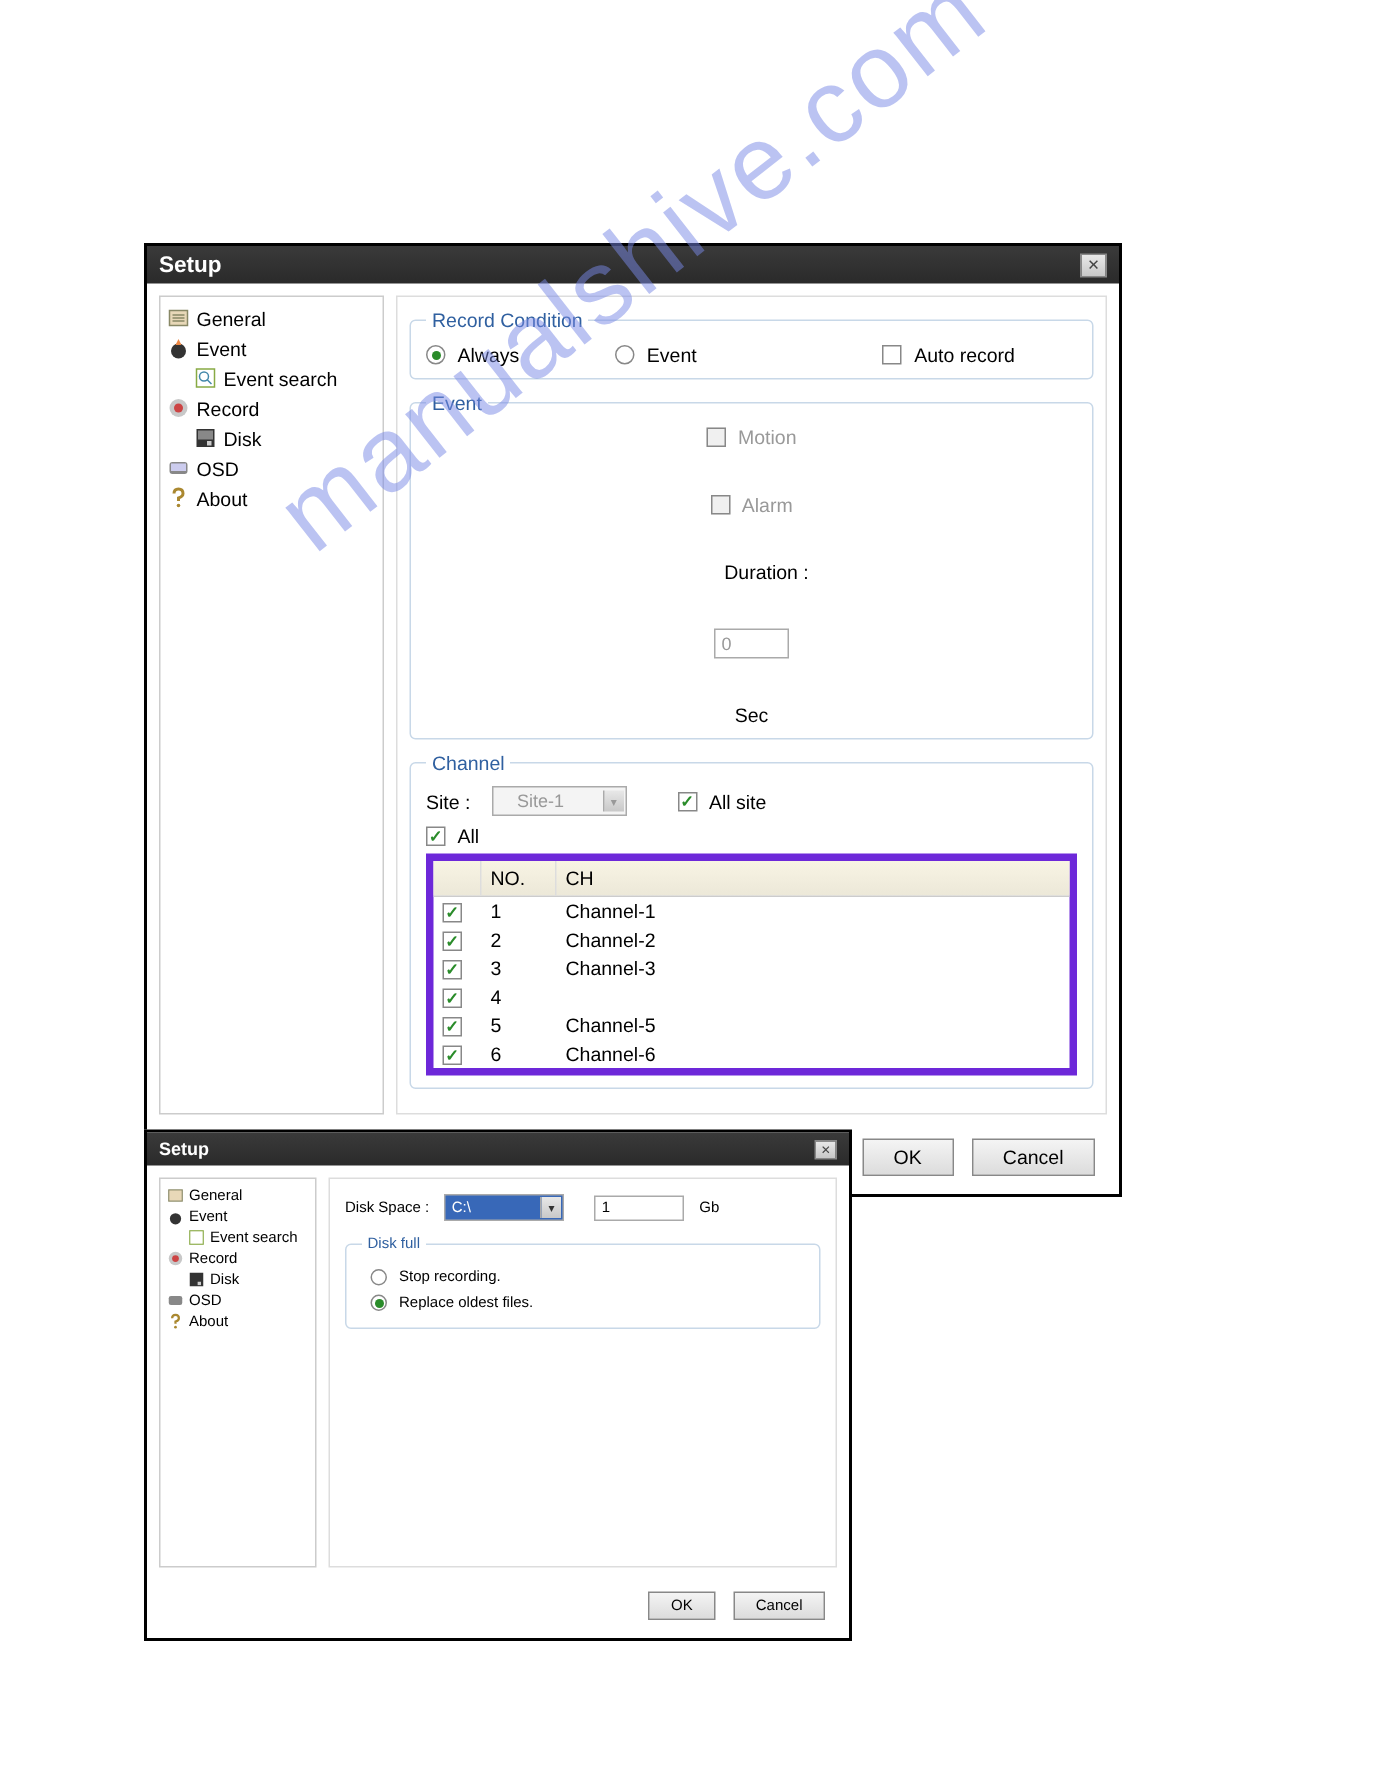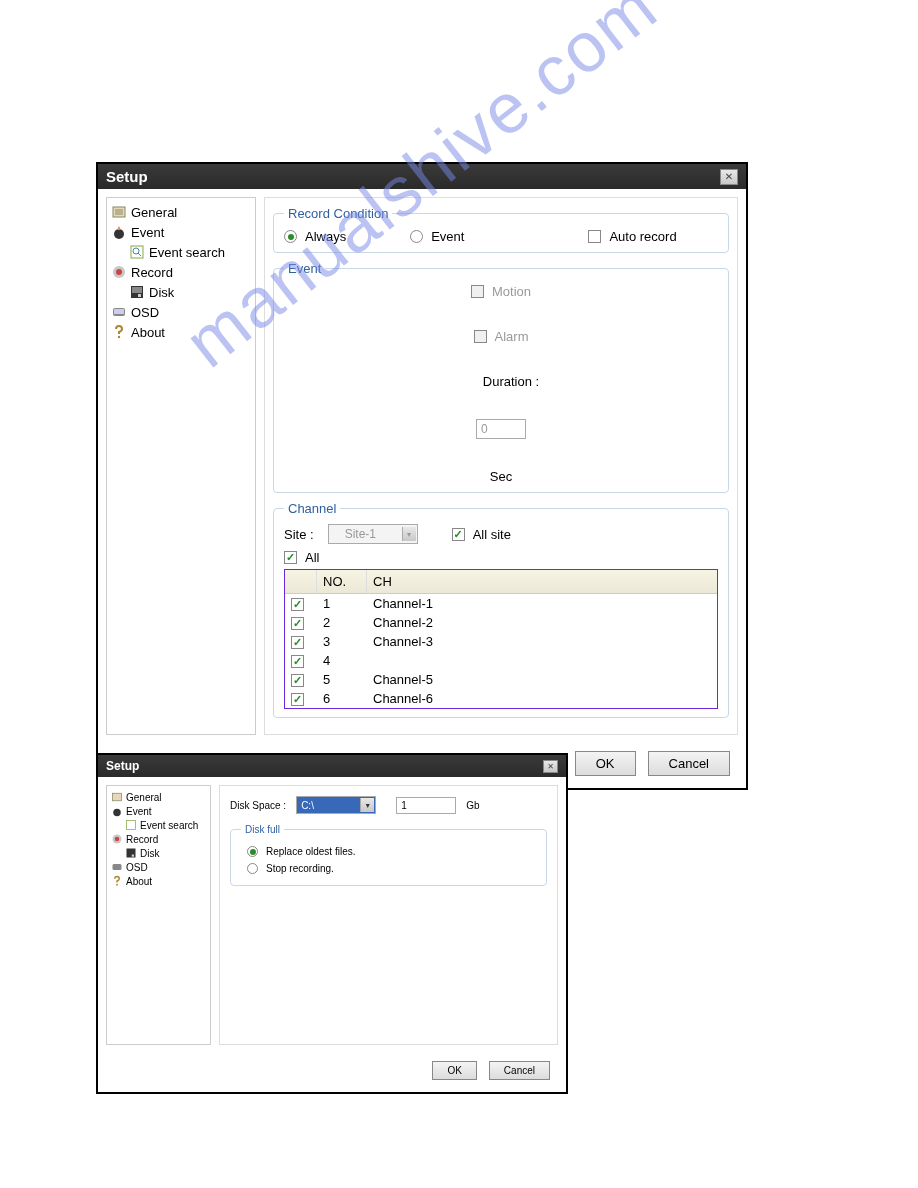--- a/index.html
+++ b/index.html
@@ -47,21 +47,21 @@
     .text-input { border: 1px solid #aaa; padding: 2px 4px; font-size: 12px; width: 50px; text-align: left; }
     .text-input.disabled { color: #999; background: #fff; }
     .dialog-2 .text-input { font-size: 10px; width: 60px; }
 
     .select-box { border: 1px solid #aaa; background: #f4f4f4; padding: 2px 4px; display: inline-flex; align-items: center; justify-content: space-between; width: 90px; font-size: 12px; cursor: pointer; }
     .select-box.disabled { color: #999; cursor: default; padding-left: 16px; }
     .select-arrow { width: 14px; height: 14px; background: linear-gradient(#e8e8e8,#c8c8c8); border-left: 1px solid #aaa; display: flex; align-items: center; justify-content: center; font-size: 8px; margin-right: -3px; }
     .dialog-2 .select-box { width: 80px; height: 18px; font-size: 10px; }
     .dialog-2 .select-box.drive { background: #3868b8; color: #fff; }
 
-    .channel-table-wrap { border: 1px solid #6d28d9; }
+    .channel-table-wrap { border: 5px solid #6d28d9; }
     .table-head { display: flex; background: linear-gradient(#f8f4e4, #ece8d8); font-size: 13px; border-bottom: 1px solid #ccc; }
     .col-chk { width: 32px; padding: 4px 6px; border-right: 1px solid #ddd; }
     .col-no { width: 50px; padding: 4px 6px; border-right: 1px solid #ddd; }
     .col-ch { flex: 1; padding: 4px 6px; }
     .table-body { max-height: 140px; overflow-y: scroll; }
     .table-row { display: flex; font-size: 13px; }
     .table-row .col-chk { border-right: none; padding: 2px 6px; }
     .table-row .col-no { border-right: none; padding: 2px 6px; }
     .table-row .col-ch { padding: 2px 6px; }
     .table-body::-webkit-scrollbar { width: 16px; }
@@ -338,26 +338,26 @@
           <span class="select-arrow" style="color:#333;">▾</span>
         </span>
         <span class="text-input" style="margin-left:10px;">1</span>
         <span class="lbl">Gb</span>
       </div>
 
 
       <fieldset>
         <legend>Disk full</legend>
         <div class="row" style="padding:3px 6px;">
+          <span class="radio-custom"></span>
+          <span class="lbl">Stop recording.</span>
+        </div>
+        <div class="row" style="padding:3px 6px;">
           <span class="radio-custom selected"></span>
           <span class="lbl">Replace oldest files.</span>
-        </div>
-        <div class="row" style="padding:3px 6px;">
-          <span class="radio-custom"></span>
-          <span class="lbl">Stop recording.</span>
         </div>
       </fieldset>
     </div>
   </div>
   <div class="dialog-footer">
     <button class="btn">OK</button>
     <button class="btn">Cancel</button>
   </div>
 </div>
 

